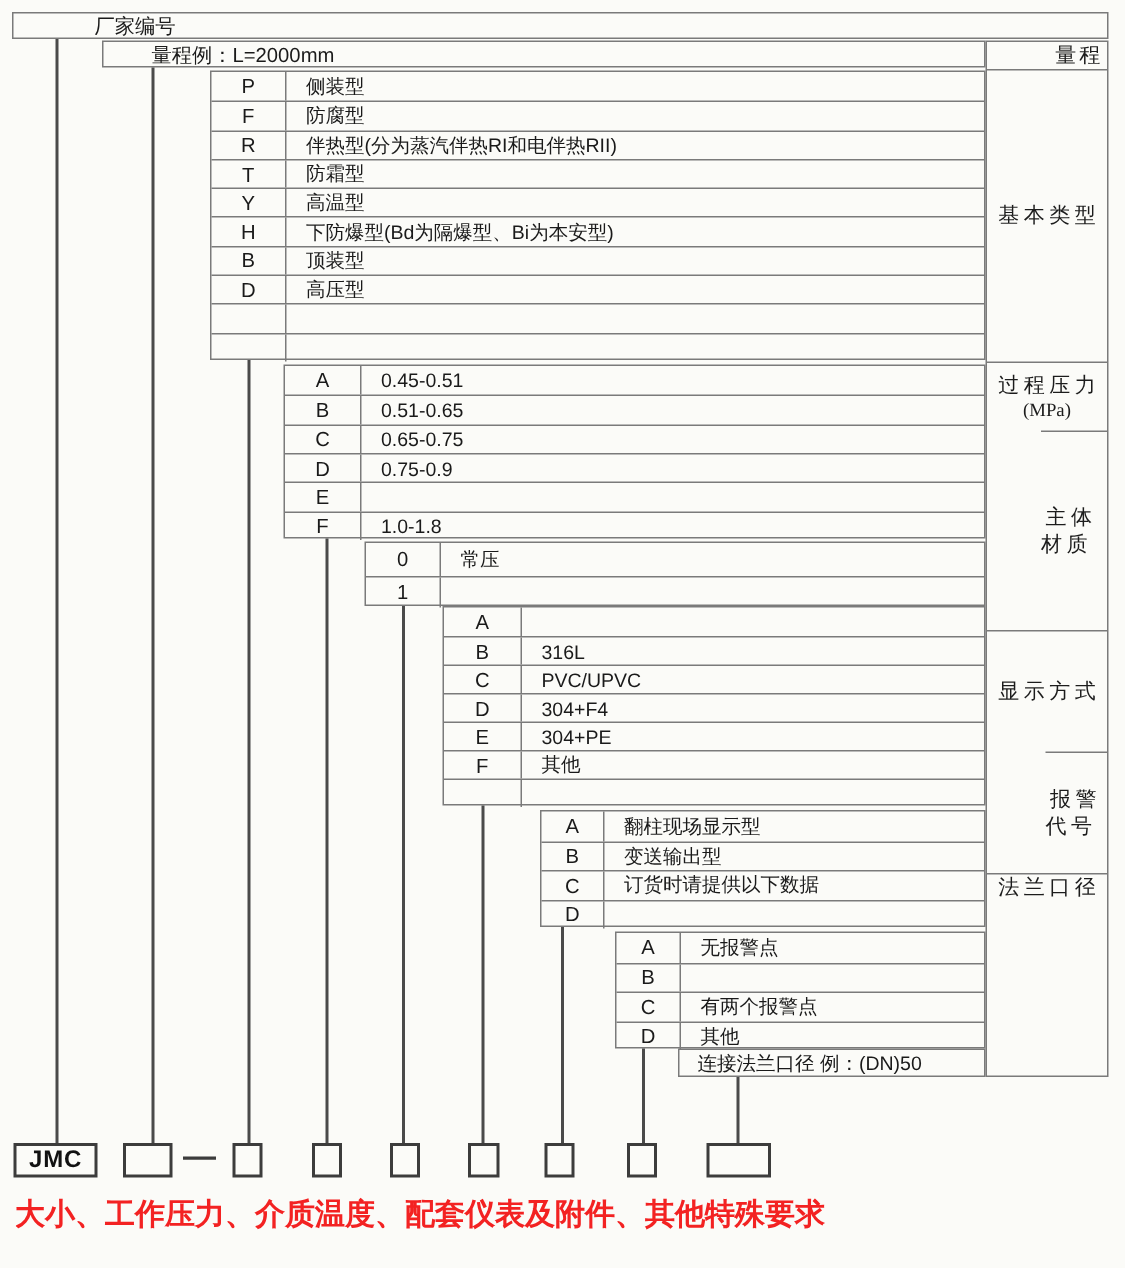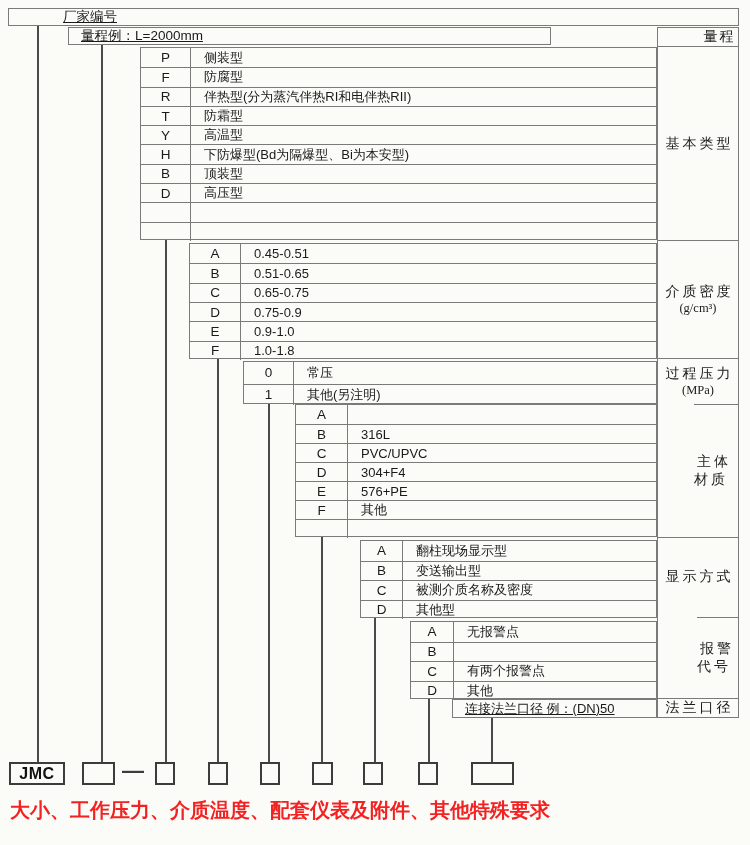--- a/index.html
+++ b/index.html
@@ -1,20 +1,20 @@
 <!DOCTYPE html>
 <html style="--note_red: #f32222; --line_gray: #7a7a7a; --box_dark: #3c3c3c;"><head>
 <meta charset="utf-8">
 <style>
   :root{ --note_red:#f32222; --line_gray:#7a7a7a; --box_dark:#3c3c3c; }
   html,body{margin:0;padding:0;background:#fbfbf8;}
   .canvas{position:relative;width:750px;height:845px;background:#fbfbf8;overflow:hidden;
           font-family:"Liberation Sans","DejaVu Sans",sans-serif;color:#1a1a1a;}
   .abs{position:absolute;box-sizing:border-box;}
-  .tbox{border:1px solid var(--line_gray);display:flex;align-items:center;font-size:13.5px;background:transparent;text-decoration:underline;}
+  .tbox{border:1px solid var(--line_gray);display:flex;align-items:flex-start;font-size:13.5px;background:transparent;}
   .block{border:1px solid var(--line_gray);}
   .brow{display:flex;box-sizing:border-box;border-top:1px solid var(--line_gray);}
   .brow:first-child{border-top:none;}
   .code{flex:none;border-right:1px solid var(--line_gray);display:flex;align-items:center;justify-content:center;
         font-size:13.5px;box-sizing:border-box;}
   .desc{flex:1;display:flex;align-items:center;padding-left:13px;font-size:13px;white-space:nowrap;overflow:hidden;}
   .catcol{border:1px solid var(--line_gray);display:flex;flex-direction:column;
           font-family:"Liberation Serif","DejaVu Serif",serif;color:#1c1c1c;}
   .catcell{box-sizing:border-box;border-top:1px solid var(--line_gray);display:flex;flex-direction:column;
            align-items:center;justify-content:center;}
@@ -28,35 +28,31 @@
   .note{font-weight:bold;font-size:20px;line-height:27px;color:var(--note_red);white-space:nowrap;}
 </style>
 </head>
 <body>
 
 <div class="canvas">
 
   <div class="abs tbox" style="left:8px;top:8px;width:731px;height:18px;">
     <span style="padding-left:54px;">厂家编号</span>
   </div>
-  <div class="abs tbox" style="left:68px;top:27px;width:483px;height:18px;">
+  <div class="abs tbox" style="left:68px;top:27px;width:589px;height:18px;padding-left:20px;">
     <span style="padding-left:12px;">量程例：L=2000mm</span>
   </div>
 
   <div class="abs catcol" style="left:657px;top:27px;width:82px;height:691px;">
     <div class="catcell" style="height:18px;padding-left:41px;">
       <span class="catline1" style="letter-spacing:2px;text-indent:2px;">量程</span>
     </div>
     <div class="catcell" style="height:195px;">
       <span class="catline1">基本类型</span>
     </div>
-    <div class="catcell" style="height:118px;">
-      <span class="catline1">介质密度</span>
-      <span class="catline2">(g/cm³)</span>
-    </div>
     <div class="catcell" style="height:46px;">
       <span class="catline1">过程压力</span>
       <span class="catline2">(MPa)</span>
     </div>
     <div class="catcell" style="height:133px;margin-left:36px;">
       <span class="catline1">主体材质</span>
     </div>
     <div class="catcell" style="height:81px;">
       <span class="catline1">显示方式</span>
     </div>
@@ -123,36 +119,34 @@
     <div class="brow" style="height:19.33px;">
         <div class="code" style="width:51px;">C</div>
         <div class="desc">0.65-0.75</div>
       </div>
     <div class="brow" style="height:19.33px;">
         <div class="code" style="width:51px;">D</div>
         <div class="desc">0.75-0.9</div>
       </div>
     <div class="brow" style="height:19.33px;">
         <div class="code" style="width:51px;">E</div>
-        <div class="desc">0.9-1.0</div>
       </div>
     <div class="brow" style="height:19.33px;">
         <div class="code" style="width:51px;">F</div>
         <div class="desc">1.0-1.8</div>
       </div>
   </div>
 
   <div class="abs block" style="left:243px;top:361px;width:414px;height:43px;">
     <div class="brow" style="height:21.5px;">
         <div class="code" style="width:50px;">0</div>
         <div class="desc">常压</div>
       </div>
     <div class="brow" style="height:21.5px;">
         <div class="code" style="width:50px;">1</div>
-        <div class="desc">其他(另注明)</div>
       </div>
   </div>
 
   <div class="abs block" style="left:295px;top:404px;width:362px;height:133px;">
     <div class="brow" style="height:19px;">
         <div class="code" style="width:52px;">A</div>
       </div>
     <div class="brow" style="height:19px;">
         <div class="code" style="width:52px;">B</div>
         <div class="desc">316L</div>
@@ -160,21 +154,21 @@
     <div class="brow" style="height:19px;">
         <div class="code" style="width:52px;">C</div>
         <div class="desc">PVC/UPVC</div>
       </div>
     <div class="brow" style="height:19px;">
         <div class="code" style="width:52px;">D</div>
         <div class="desc">304+F4</div>
       </div>
     <div class="brow" style="height:19px;">
         <div class="code" style="width:52px;">E</div>
-        <div class="desc">576+PE</div>
+        <div class="desc">304+PE</div>
       </div>
     <div class="brow" style="height:19px;">
         <div class="code" style="width:52px;">F</div>
         <div class="desc">其他</div>
       </div>
     <div class="brow" style="height:19px;">
         <div class="code" style="width:52px;"></div>
         <div class="desc"></div>
       </div>
   </div>
@@ -183,25 +177,24 @@
     <div class="brow" style="height:19.5px;">
         <div class="code" style="width:42px;">A</div>
         <div class="desc">翻柱现场显示型</div>
       </div>
     <div class="brow" style="height:19.5px;">
         <div class="code" style="width:42px;">B</div>
         <div class="desc">变送输出型</div>
       </div>
     <div class="brow" style="height:19.5px;">
         <div class="code" style="width:42px;">C</div>
-        <div class="desc">被测介质名称及密度</div>
+        <div class="desc">订货时请提供以下数据</div>
       </div>
     <div class="brow" style="height:19.5px;">
         <div class="code" style="width:42px;">D</div>
-        <div class="desc">其他型</div>
       </div>
   </div>
 
   <div class="abs block" style="left:410px;top:621px;width:247px;height:78px;">
     <div class="brow" style="height:19.5px;">
         <div class="code" style="width:43px;">A</div>
         <div class="desc">无报警点</div>
       </div>
     <div class="brow" style="height:19.5px;">
         <div class="code" style="width:43px;">B</div>

